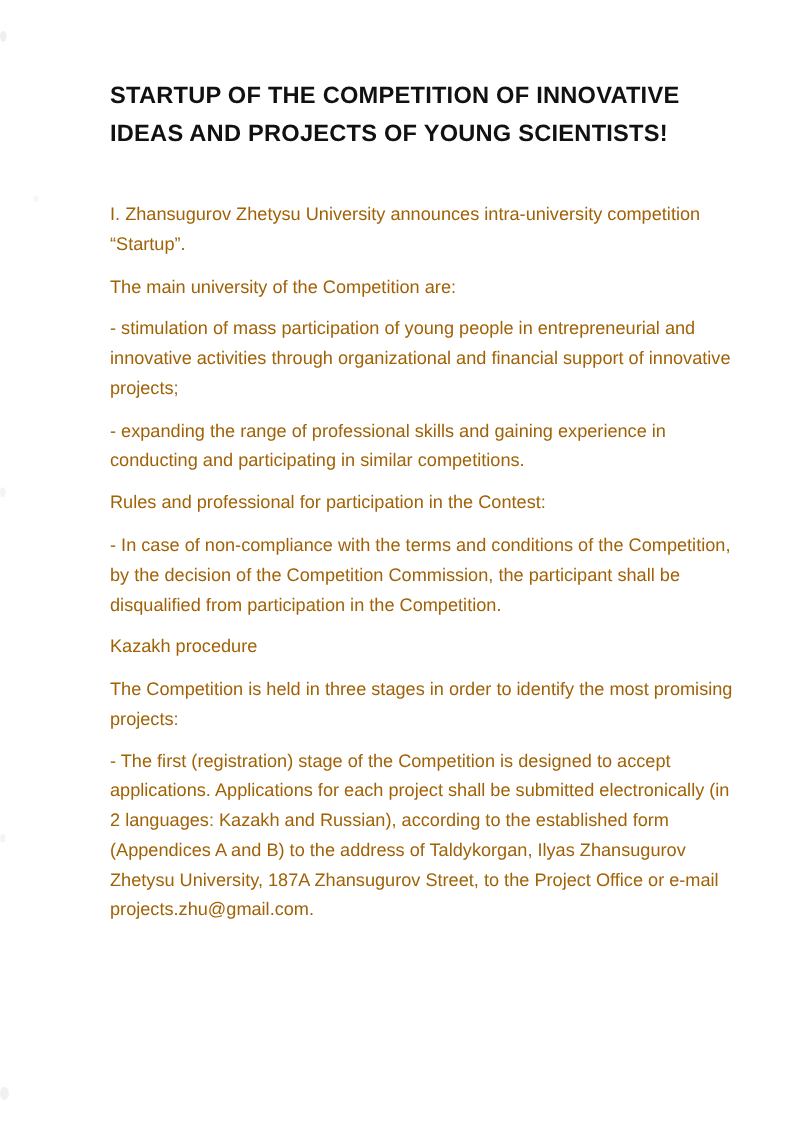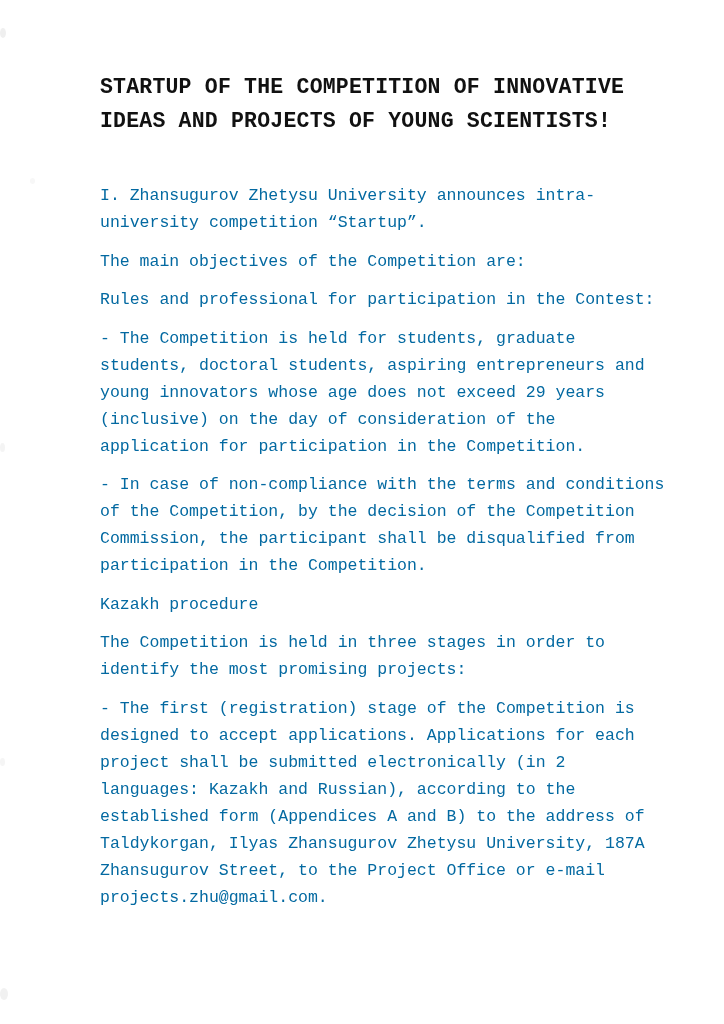--- a/index.html
+++ b/index.html
@@ -6,42 +6,42 @@
       margin: 0;
       padding: 0;
       background: #ffffff;
     }
     .page {
       position: relative;
       width: 724px;
       height: 1024px;
       background: #ffffff;
       overflow: hidden;
-      font-family: Liberation Mono, monospace;
+      font-family: Liberation Sans, sans-serif;
       color: #1c1c1c;
     }
     .content {
       position: absolute;
       top: 70px;
       left: 100px;
       width: 566px;
     }
     .doc-title {
       font-size: 21.5px;
       font-weight: bold;
       line-height: 34px;
       letter-spacing: 0.2px;
       margin: 0 0 44px 0;
       color: #111111;
     }
     .doc-paragraph {
       font-size: 16.5px;
       line-height: 27px;
       margin: 0 0 11.5px 0;
-      color: #0369a1;
+      color: #a16207;
     }
     
     .artifact {
       position: absolute;
       background: rgba(120,120,120,0.12);
       border-radius: 50%;
     }
     .artifact.a1 { left: 0px;  top: 28px;  width: 6px;  height: 10px; }
     .artifact.a2 { left: 30px; top: 178px; width: 5px;  height: 6px;  background: rgba(120,120,120,0.06); }
     .artifact.a3 { left: 0px;  top: 443px; width: 5px;  height: 9px;  background: rgba(120,120,120,0.08); }
@@ -56,22 +56,23 @@
   <div class="artifact a1"></div>
   <div class="artifact a2"></div>
   <div class="artifact a3"></div>
   <div class="artifact a4"></div>
   <div class="artifact a5"></div>
 
   <div class="content">
     <h1 class="doc-title">STARTUP OF THE COMPETITION OF INNOVATIVE IDEAS AND PROJECTS OF YOUNG SCIENTISTS!</h1>
 
     <p class="doc-paragraph">I. Zhansugurov Zhetysu University announces intra-university competition “Startup”.</p>
-    <p class="doc-paragraph">The main objectives of the Competition are:</p>
+    <p class="doc-paragraph">The main university of the Competition are:</p>
+    <p class="doc-paragraph">- stimulation of mass participation of young people in entrepreneurial and innovative activities through organizational and financial support of innovative projects;</p>
+    <p class="doc-paragraph">- expanding the range of professional skills and gaining experience in conducting and participating in similar competitions.</p>
     <p class="doc-paragraph">Rules and professional for participation in the Contest:</p>
-    <p class="doc-paragraph">- The Competition is held for students, graduate students, doctoral students, aspiring entrepreneurs and young innovators whose age does not exceed 29 years (inclusive) on the day of consideration of the application for participation in the Competition.</p>
     <p class="doc-paragraph">- In case of non-compliance with the terms and conditions of the Competition, by the decision of the Competition Commission, the participant shall be disqualified from participation in the Competition.</p>
     <p class="doc-paragraph">Kazakh procedure</p>
     <p class="doc-paragraph">The Competition is held in three stages in order to identify the most promising projects:</p>
     <p class="doc-paragraph">- The first (registration) stage of the Competition is designed to accept applications. Applications for each project shall be submitted electronically (in 2 languages: Kazakh and Russian), according to the established form (Appendices A and B) to the address of Taldykorgan, Ilyas Zhansugurov Zhetysu University, 187A Zhansugurov Street, to the Project Office or e-mail projects.zhu@gmail.com.</p>
   </div>
 
 </div>
 
 </body></html>

